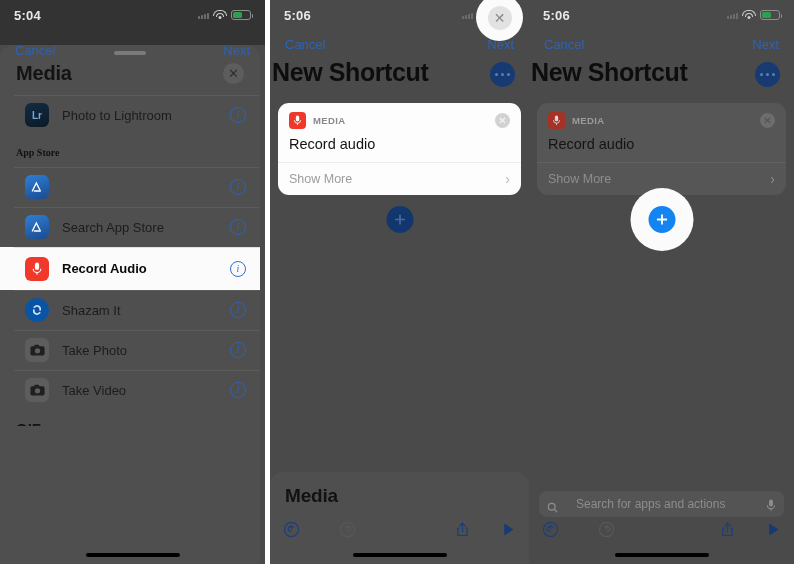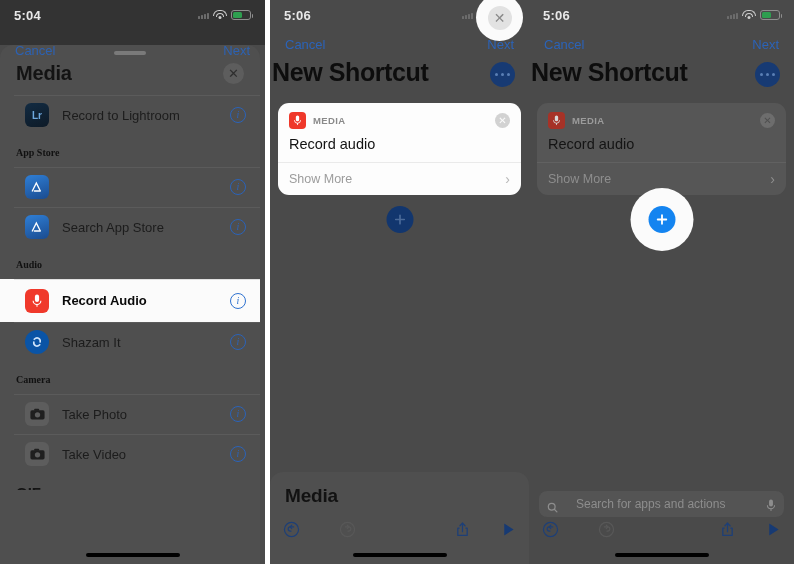--- a/index.html
+++ b/index.html
@@ -340,21 +340,21 @@
     <div class="sheet">
       <div class="grabber"></div>
 
       <div class="sheet-head">
         <div class="sheet-title">Media</div>
         <div class="sheet-close">✕</div>
       </div>
 
       <div class="row first">
         <div class="row-ico ico-lr">Lr</div>
-        <div class="row-label">Record to Lightroom</div>
+        <div class="row-label">Photo to Lightroom</div>
         <div class="info-i">i</div>
       </div>
 
       <div class="sec-head">App Store</div>
       <div class="row first">
         <div class="row-ico ico-appstore">
           <svg viewBox="0 0 24 24" fill="none" stroke="#ffffff" stroke-width="2" stroke-linecap="round">
               <path d="M5 18 L11 6 L17 18"></path>
               <path d="M8 18 L16 18"></path>
             </svg>
@@ -365,21 +365,20 @@
         <div class="row-ico ico-appstore">
           <svg viewBox="0 0 24 24" fill="none" stroke="#ffffff" stroke-width="2" stroke-linecap="round">
               <path d="M5 18 L11 6 L17 18"></path>
               <path d="M8 18 L16 18"></path>
             </svg>
         </div>
         <div class="row-label">Search App Store</div>
         <div class="info-i">i</div>
       </div>
 
-      <div class="sec-head">Audio</div>
       <div class="row selected first">
         <div class="row-ico ico-mic">
           <svg viewBox="0 0 12 16" fill="#ffffff">
               <rect x="3.6" y="0.6" width="4.8" height="8.6" rx="2.4"></rect>
               <path d="M1.6 7.6 a4.4 4.4 0 0 0 8.8 0" fill="none" stroke="#ffffff" stroke-width="1.3"></path>
               <rect x="5.4" y="11.6" width="1.2" height="3"></rect>
             </svg>
         </div>
         <div class="row-label">Record Audio</div>
         <div class="info-i">i</div>
@@ -388,21 +387,20 @@
         <div class="row-ico ico-shazam">
           <svg viewBox="0 0 24 24" fill="none" stroke="#cfe4fb" stroke-width="1.8" stroke-linecap="round">
               <path d="M9 9 C12 6 16 8 15.5 12"></path>
               <path d="M15 15 C12 18 8 16 8.5 12"></path>
             </svg>
         </div>
         <div class="row-label">Shazam It</div>
         <div class="info-i">i</div>
       </div>
 
-      <div class="sec-head">Camera</div>
       <div class="row first">
         <div class="row-ico ico-cam">
           <svg viewBox="0 0 18 14" fill="#1f1f1f">
               <rect x="0.5" y="2.5" width="17" height="11" rx="2"></rect>
               <rect x="5" y="0.6" width="6" height="2.6" rx="1"></rect>
               <circle cx="9" cy="8" r="3.2" fill="#5d5d5d"></circle>
             </svg>
         </div>
         <div class="row-label">Take Photo</div>
         <div class="info-i">i</div>

